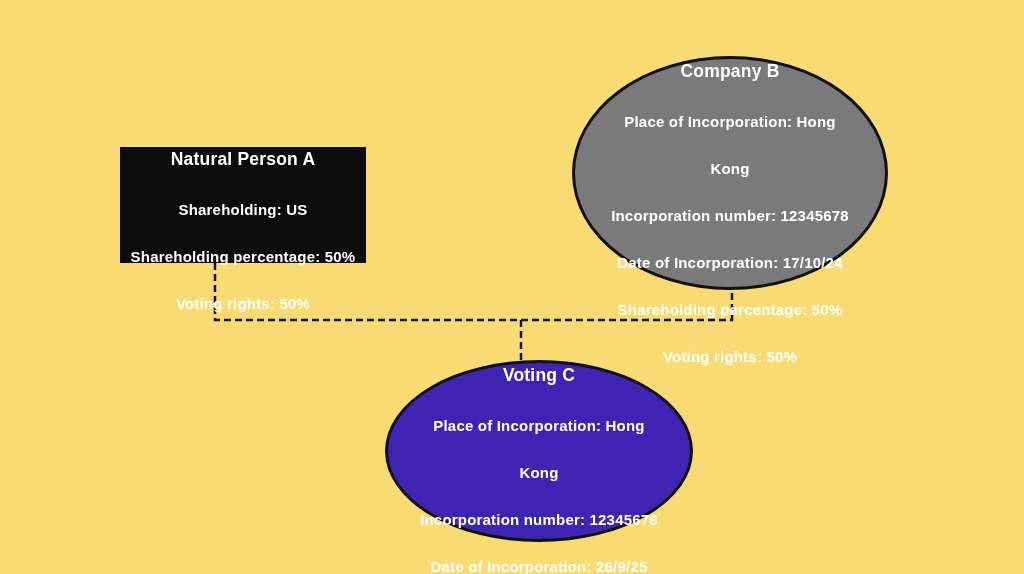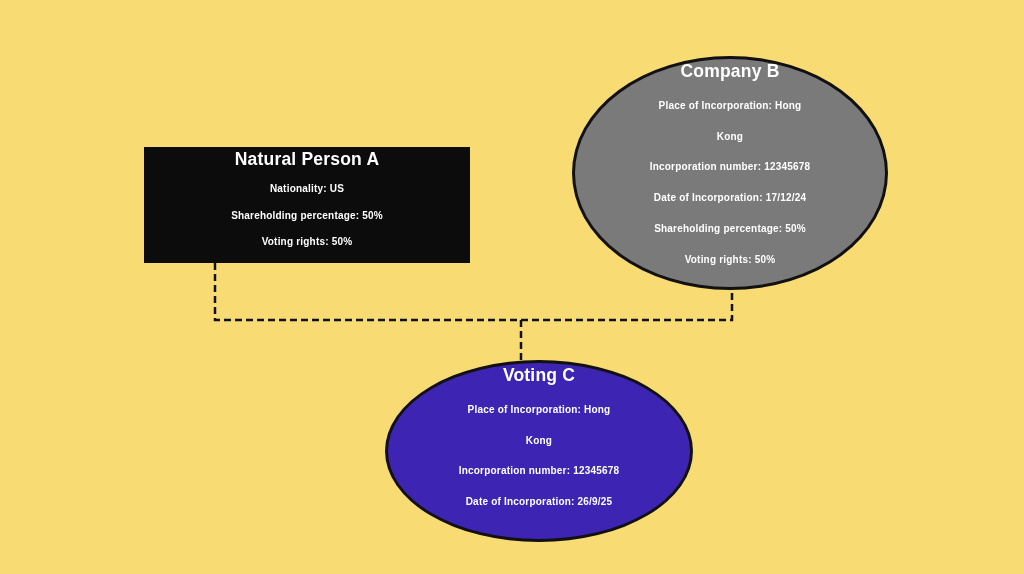--- a/index.html
+++ b/index.html
@@ -34,39 +34,40 @@
     fill: none;
     stroke: var(--connector, #111);
     stroke-width: 2.5;
     stroke-dasharray: 7 4;
   }
   .node {
     position: absolute;
     display: flex;
     flex-direction: column;
     align-items: center;
-    justify-content: space-between;
+    justify-content: flex-start;
     text-align: center;
     color: var(--node-text, #fff);
     font-weight: 700;
     letter-spacing: 0.2px;
   }
   .node-title {
     font-size: 17.5px;
     line-height: 24px;
     margin-bottom: 3px;
   }
   .node-line {
-    font-size: 10px;
+    font-size: 15px;
     line-height: 22px;
     white-space: nowrap;
+    margin-top: 25px;
   }
   .person-box {
-    left: 144px; top: 147px;
-    width: 326px; height: 116px;
+    left: 120px; top: 147px;
+    width: 246px; height: 116px;
     background: var(--person-fill, #0c0c0c);
     padding-bottom: 10px;
   }
   .ellipse {
     border-radius: 50%;
     border: 3px solid var(--outline, #111);
   }
   .company-b {
     left: 572px; top: 56px;
     width: 316px; height: 234px;
@@ -84,31 +85,31 @@
 <body>
 
 <div class="canvas">
 
   <svg class="connectors" viewBox="0 0 1024 574" xmlns="http://www.w3.org/2000/svg">
     <path d="M215 263 L215 320 L732 320 L732 290 M521 320 L521 361"></path>
   </svg>
 
   <div class="node person-box">
     <div class="node-title">Natural Person A</div>
-    <div class="node-line">Nationality: US</div>
+    <div class="node-line">Shareholding: US</div>
     <div class="node-line">Shareholding percentage: 50%</div>
     <div class="node-line">Voting rights: 50%</div>
   </div>
 
   <div class="node ellipse company-b">
     <div class="node-title">Company B</div>
     <div class="node-line">Place of Incorporation: Hong</div>
     <div class="node-line">Kong</div>
     <div class="node-line">Incorporation number: 12345678</div>
-    <div class="node-line">Date of Incorporation: 17/12/24</div>
+    <div class="node-line">Date of Incorporation: 17/10/24</div>
     <div class="node-line">Shareholding percentage: 50%</div>
     <div class="node-line">Voting rights: 50%</div>
   </div>
 
   <div class="node ellipse company-c">
     <div class="node-title">Voting C</div>
     <div class="node-line">Place of Incorporation: Hong</div>
     <div class="node-line">Kong</div>
     <div class="node-line">Incorporation number: 12345678</div>
     <div class="node-line">Date of Incorporation: 26/9/25</div>

